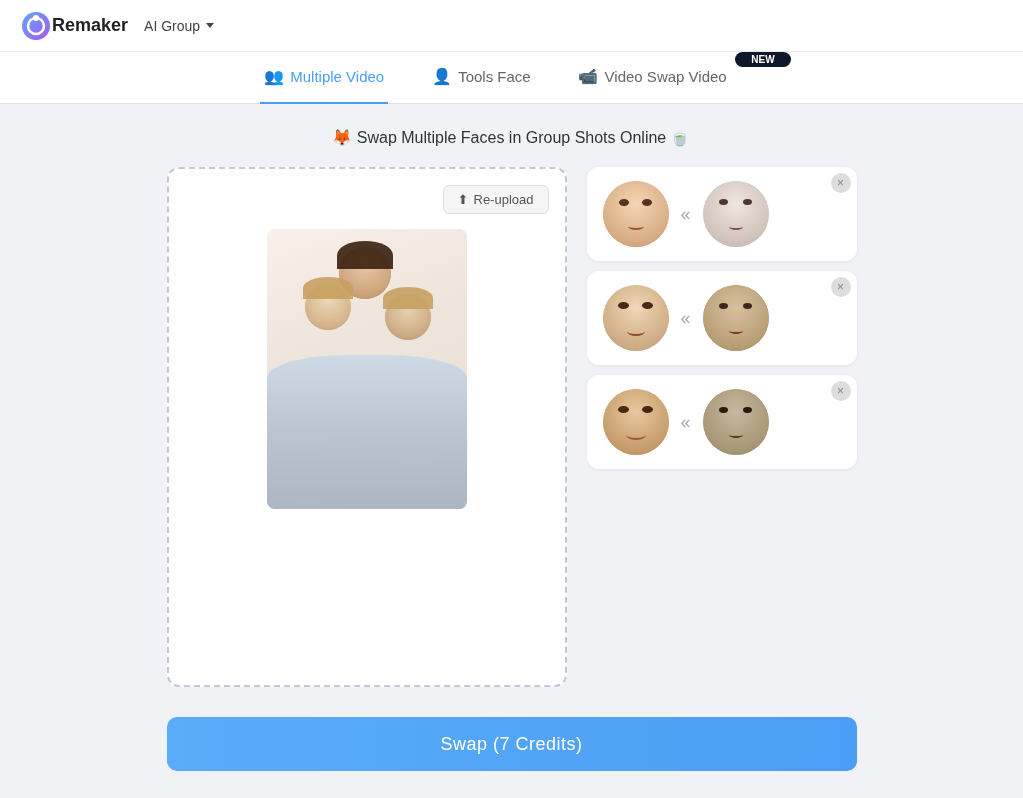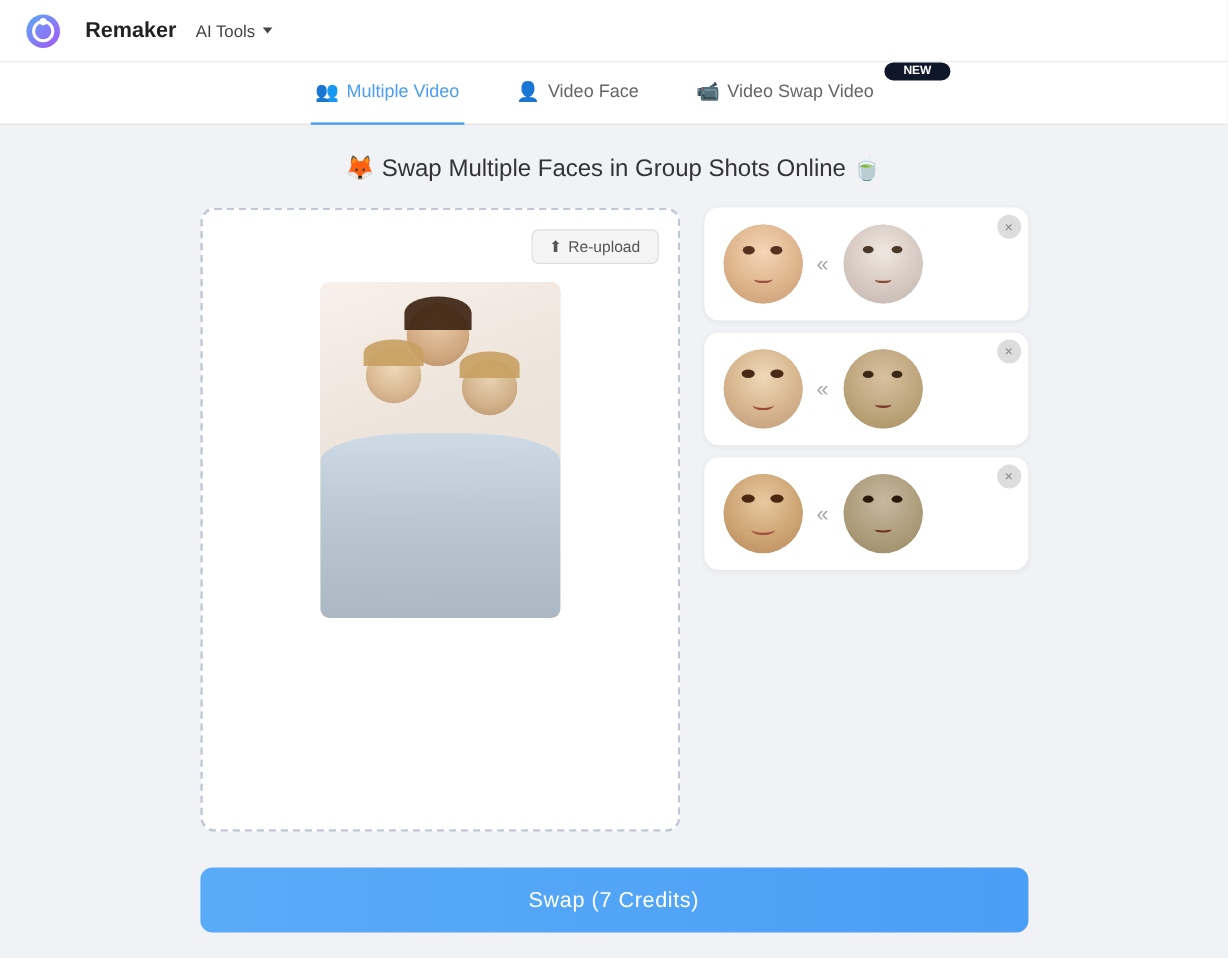--- a/index.html
+++ b/index.html
@@ -15,21 +15,21 @@
       background: #fff;
       height: 52px;
       display: flex;
       align-items: center;
       padding: 0 20px;
       border-bottom: 1px solid #e8e8e8;
     }
     .logo-area {
       display: flex;
       align-items: center;
-      gap: 19px;
+      gap: 0;
     }
     .logo-icon {
       width: 32px;
       height: 32px;
     }
     .logo-text {
       font-size: 18px;
       font-weight: 700;
       color: #222;
     }
@@ -86,21 +86,21 @@
       border-radius: 8px;
       position: absolute;
       top: 0;
       right: -28px;
     }
 
     
     .page-title-bar {
       text-align: center;
       padding: 24px 0 20px;
-      font-size: 20px;
+      font-size: 16px;
       color: #333;
       font-weight: 500;
     }
 
     
     .main-content {
       display: flex;
       gap: 20px;
       justify-content: center;
       padding: 0 60px;
@@ -271,33 +271,33 @@
           <stop offset="100%" stop-color="#a855f7"></stop>
         </linearGradient>
       </defs>
       <circle cx="16" cy="16" r="14" fill="url(#logoGrad)"></circle>
       <circle cx="16" cy="16" r="8" fill="none" stroke="#fff" stroke-width="2.5"></circle>
       <circle cx="16" cy="8" r="3" fill="#fff"></circle>
     </svg>
     <span class="logo-text">Remaker</span>
   </div>
   <button class="ai-tools-btn">
-    <span>AI Tools</span>
+    <span>AI Group</span>
     <span class="chevron-down"></span>
   </button>
 </div>
 
 <div class="nav-bar">
   <div class="nav-tab active">
     <span class="tab-icon">👥</span>
     <span>Multiple Video</span>
   </div>
   <div class="nav-tab">
     <span class="tab-icon">👤</span>
-    <span>Video Face</span>
+    <span>Tools Face</span>
   </div>
   <div class="nav-tab" style="position:relative; padding-right:36px;">
     <span class="tab-icon">📹</span>
     <span>Video Swap Video</span>
     <span class="new-badge">NEW</span>
   </div>
 </div>
 
 <div class="page-title-bar">🦊 Swap Multiple Faces in Group Shots Online 🍵</div>
 

